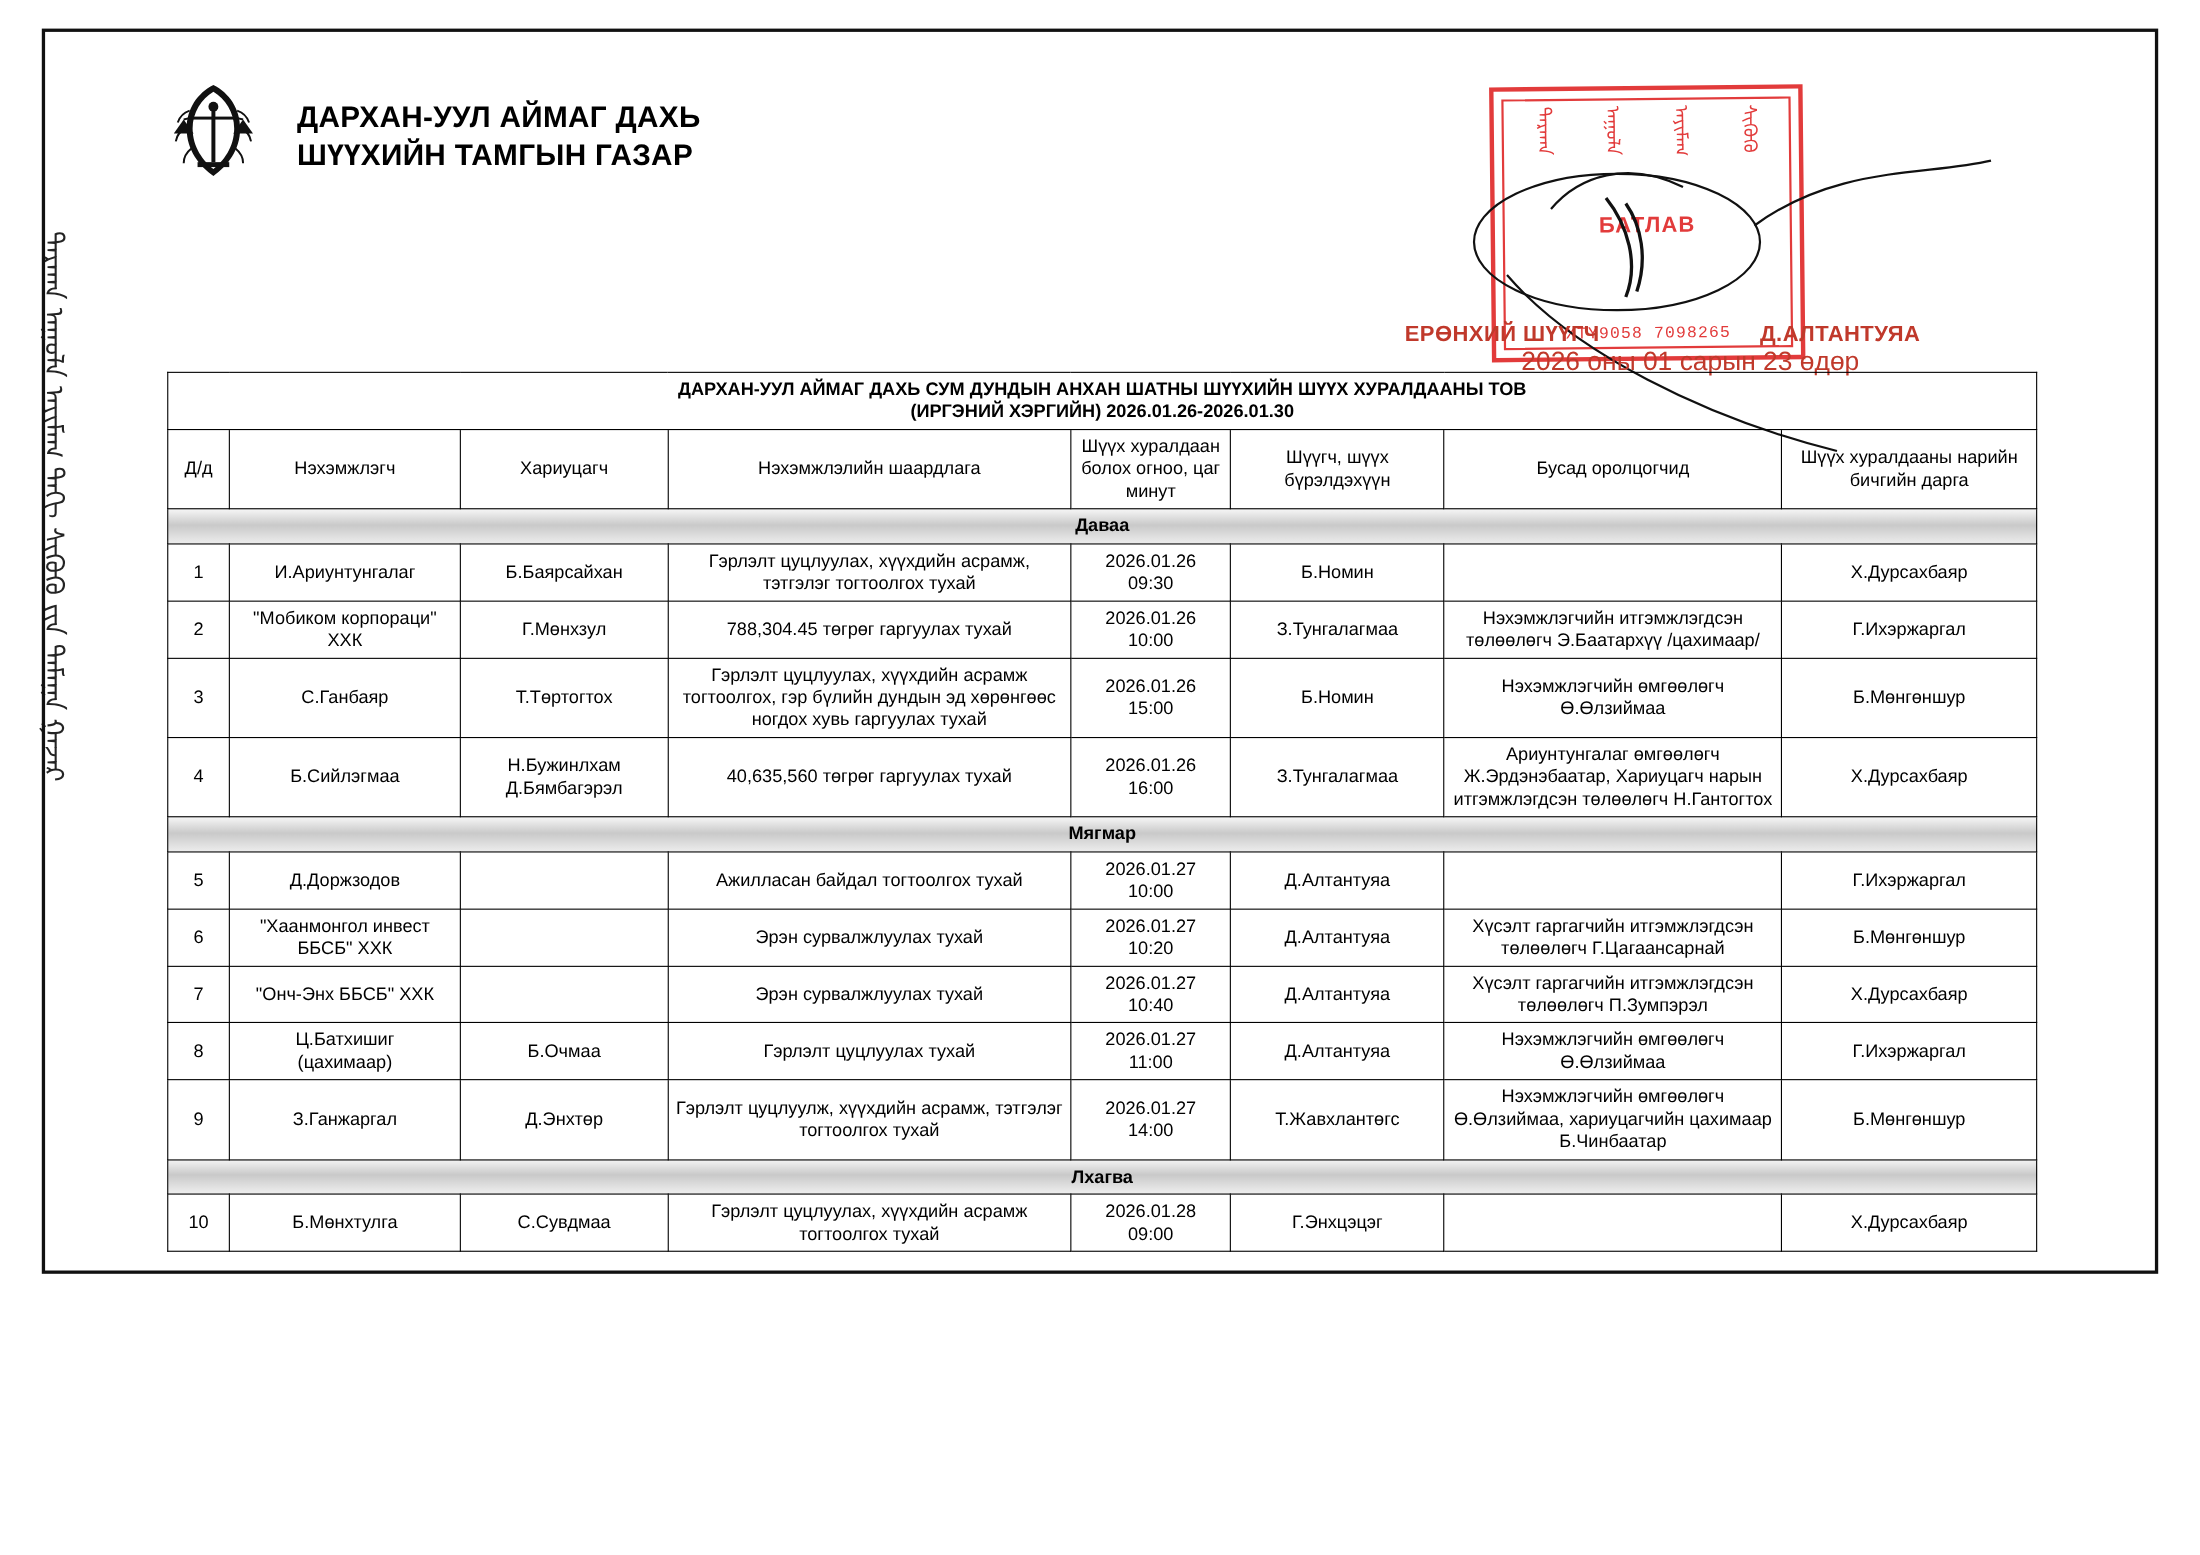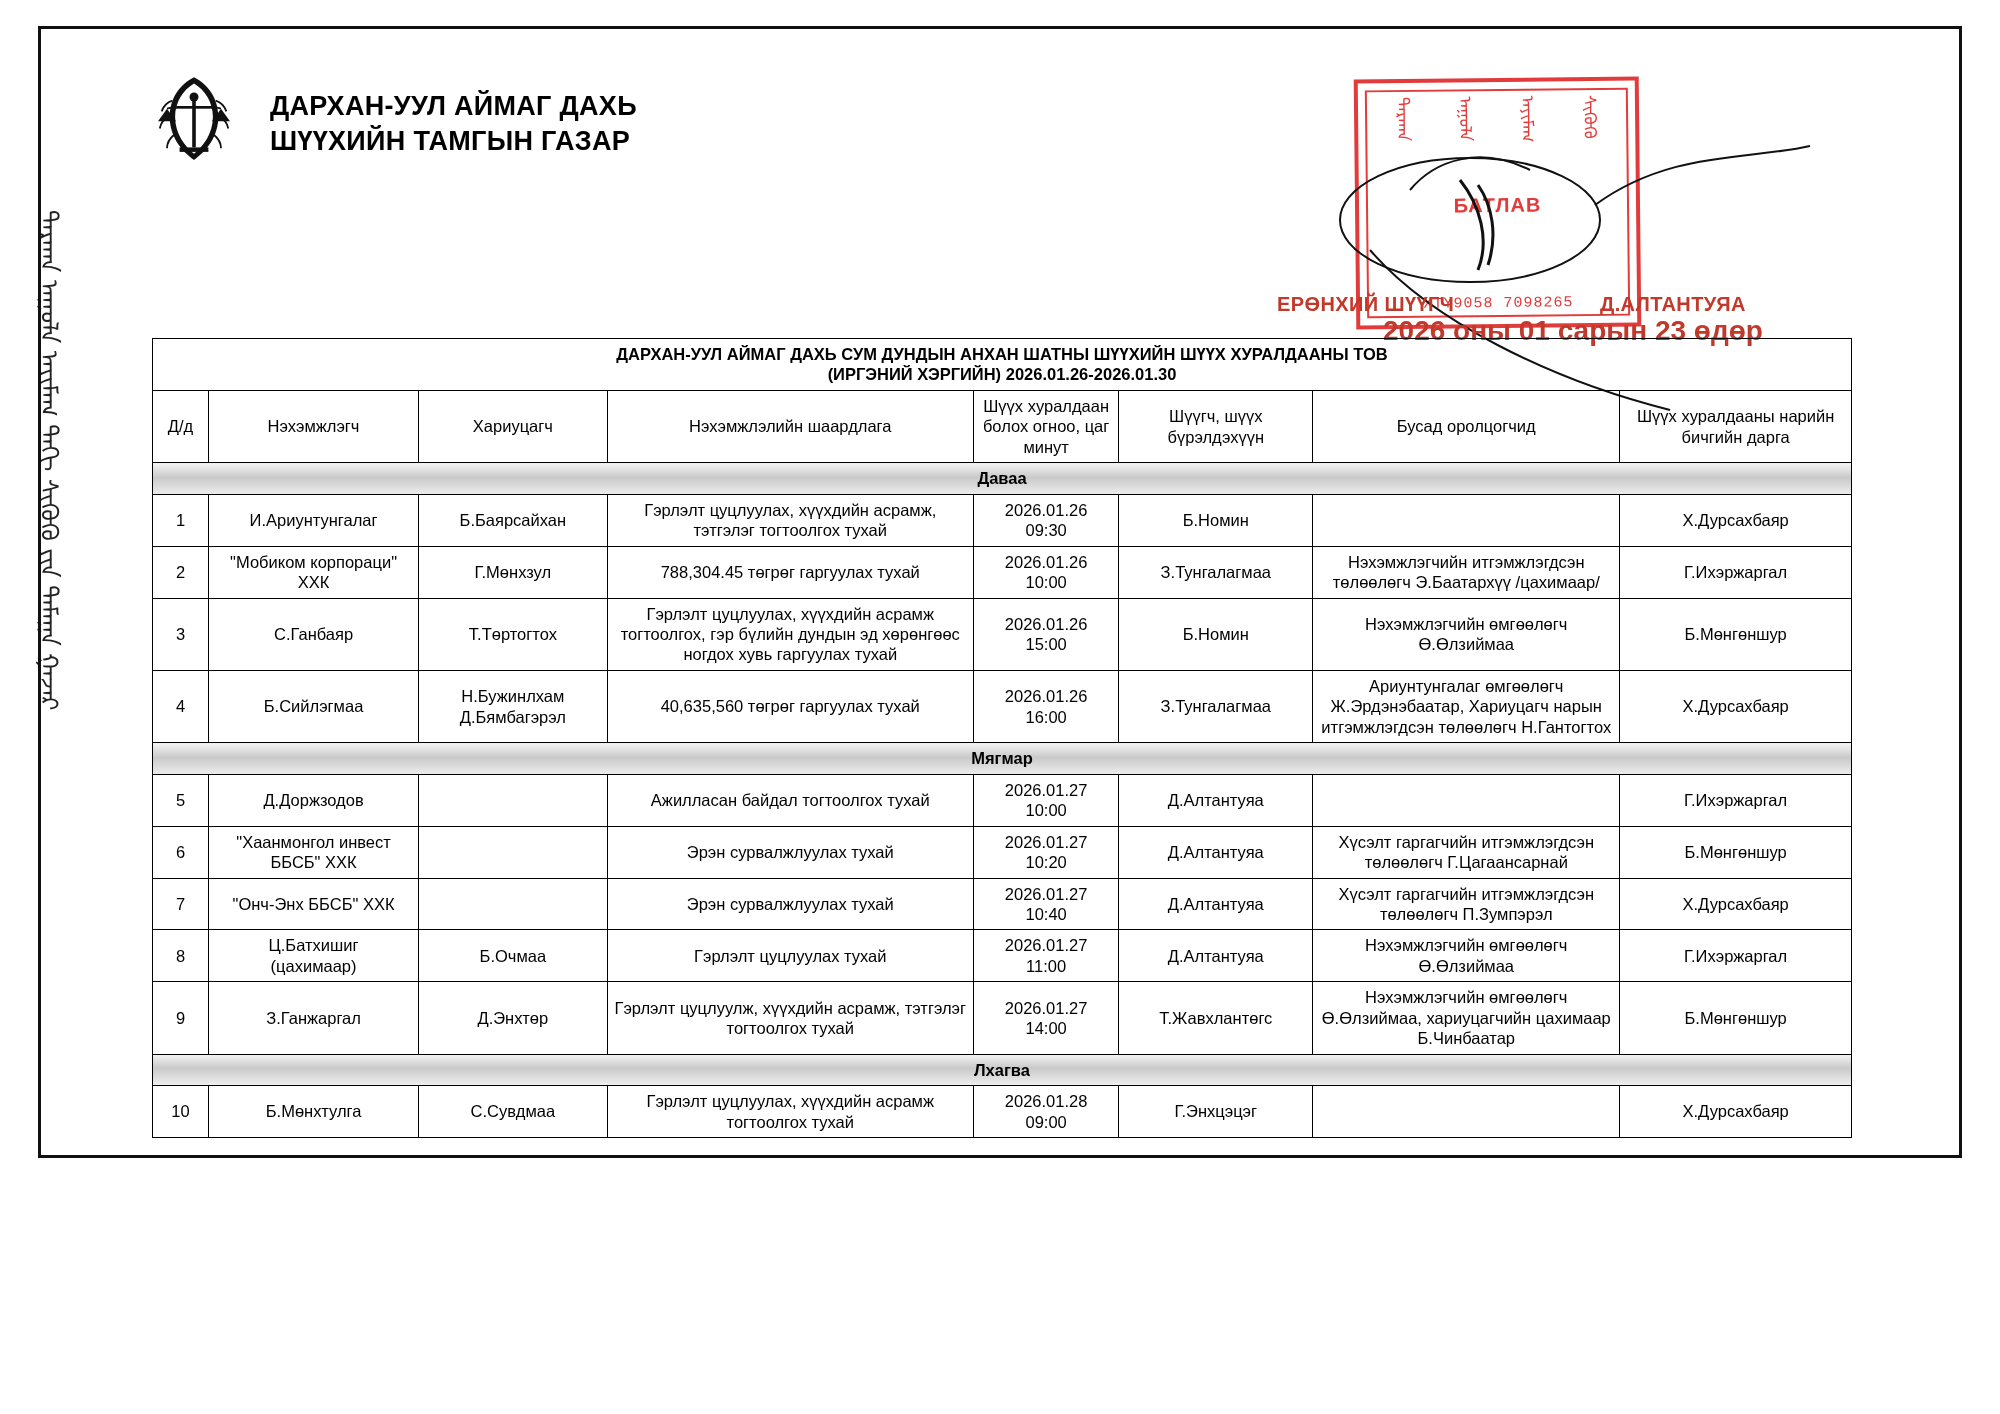--- a/index.html
+++ b/index.html
@@ -145,22 +145,22 @@
     color: #c0392b;
     letter-spacing: 0.4px;
     margin-top: 35px;
   }
   .sign-left { left: 1277px; }
   .sign-right { left: 1600px; }
   .sign-date {
     position: absolute;
     left: 1383px;
     top: 315px;
-    font-weight: bold;
-    font-size: 28px;
+    font-weight: normal;
+    font-size: 24px;
     color: #c0392b;
   }
 
   
   .table-wrap {
     position: absolute;
     left: 152px;
     top: 338px;
     width: 1700px;
   }

